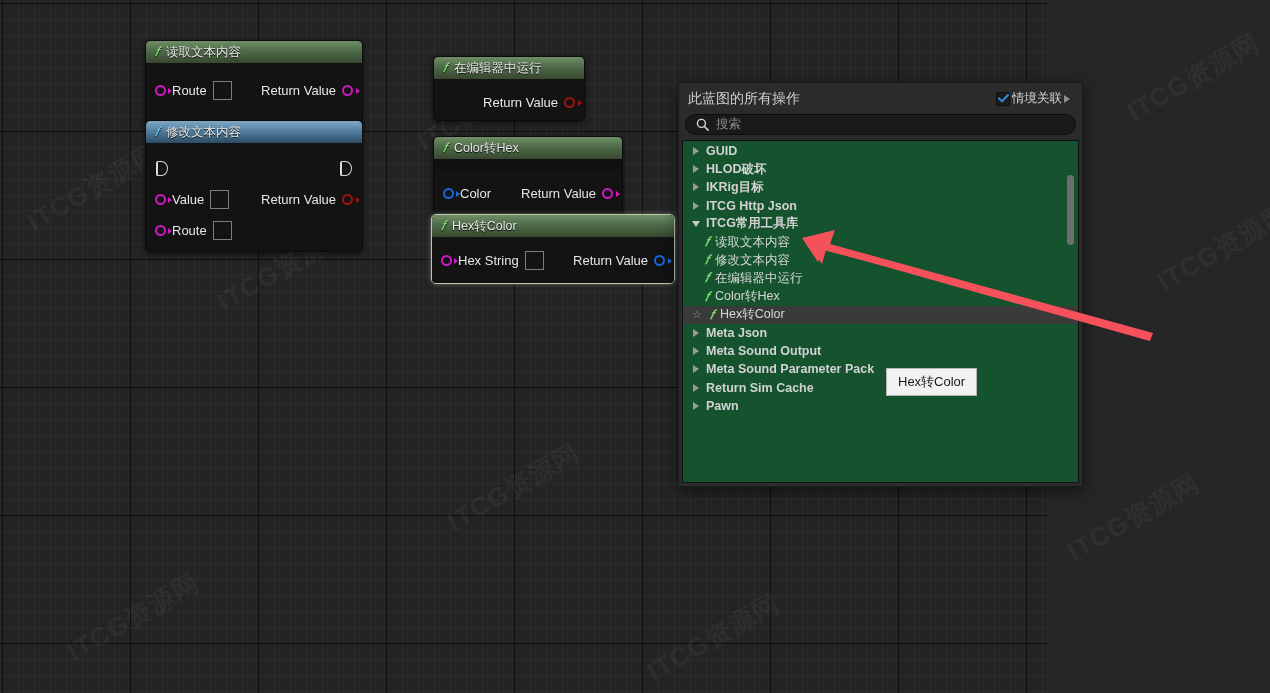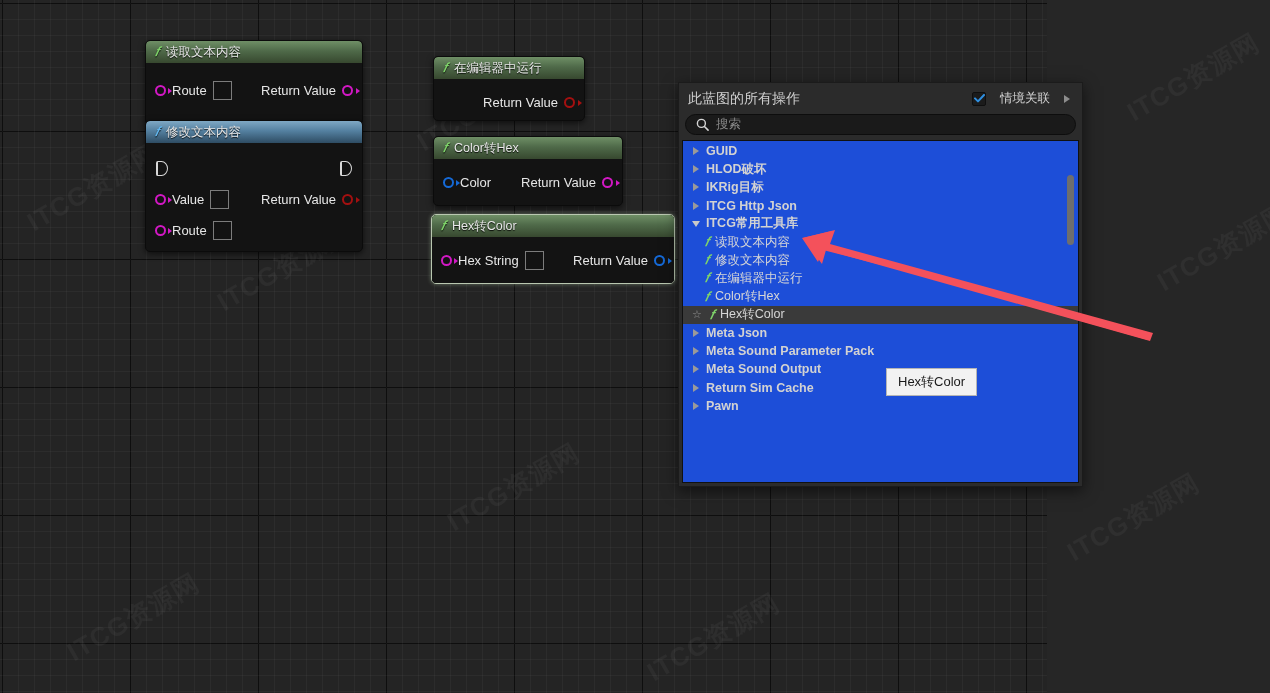--- a/index.html
+++ b/index.html
@@ -118,21 +118,21 @@
     border: 1px solid #1b1b1b;
     box-shadow: 0 4px 14px rgba(0,0,0,0.55);
     display: flex; flex-direction: column;
   }
   #ctx-header {
     height: 31px; flex: none;
     display: flex; align-items: center; justify-content: space-between;
     padding: 0 12px 0 9px;
   }
   #ctx-title { color: #cfcfcf; font-size: 14px; }
-  #ctx-ctxbox { display: flex; align-items: center; gap: 14px; }
+  #ctx-ctxbox { display: flex; align-items: center; gap: 2px; }
   .chk {
     width: 14px; height: 14px; background: #1b1b1b;
     border: 1px solid #0f0f0f; border-radius: 2px;
     display: flex; align-items: center; justify-content: center;
   }
   .chk svg { display: block; }
   #ctx-ctxlabel { color: #d5d5d5; font-size: 12.5px; }
   .tri-right {
     width: 0; height: 0;
     border-left: 6px solid #8d8d8d;
@@ -142,21 +142,21 @@
   #search-wrap { flex: none; padding: 0 6px 5px 6px; }
   #search-box {
     height: 21px; border-radius: 11px;
     background: #1a1a1a; border: 1px solid #0d0d0d;
     display: flex; align-items: center; gap: 7px;
     padding: 0 10px;
   }
   #search-text { color: #8a8a8a; font-size: 12.5px; text-align: right; }
   #tree-wrap {
     flex: 1; position: relative;
-    background: #1d4ed8;
+    background: #14532d;
     border: 1px solid #111;
     margin: 0 3px 3px 3px;
     overflow: hidden;
   }
   #tree { padding-top: 1px; }
   .tr {
     height: 18.2px;
     display: flex; align-items: center;
     padding-left: 7px;
     gap: 5px;
@@ -281,21 +281,21 @@
         </div>
       </div>
     </div>
   </div>
 
   <div class="node" style="left:433px; top:136px; width:190px;">
     <div class="node-title title-green">
       <span class="fglyph green">𝑓</span>
       <span>Color转Hex</span>
     </div>
-    <div class="node-body" style="height:46px;">
+    <div class="node-body" style="height:46px;margin-top:11px;">
       <div class="row" style="margin-top:4px;">
         <div class="pin-group">
           <span class="pin left blue"></span>
           <span class="pin-label">Color</span>
         </div>
         <div class="pin-group">
           <span class="pin-label">Return Value</span>
           <span class="pin magenta"></span>
         </div>
       </div>
@@ -403,27 +403,27 @@
           <div class="tr">
             <span class="arrow-c">
               <span class="arrow-closed"></span>
             </span>
             <span class="cat-label">Meta Json</span>
           </div>
           <div class="tr">
             <span class="arrow-c">
               <span class="arrow-closed"></span>
             </span>
+            <span class="cat-label">Meta Sound Output</span>
+          </div>
+          <div class="tr">
+            <span class="arrow-c">
+              <span class="arrow-closed"></span>
+            </span>
             <span class="cat-label">Meta Sound Parameter Pack</span>
-          </div>
-          <div class="tr">
-            <span class="arrow-c">
-              <span class="arrow-closed"></span>
-            </span>
-            <span class="cat-label">Meta Sound Output</span>
           </div>
           <div class="tr">
             <span class="arrow-c">
               <span class="arrow-closed"></span>
             </span>
             <span class="cat-label">Return Sim Cache</span>
           </div>
           <div class="tr">
             <span class="arrow-c">
               <span class="arrow-closed"></span>

